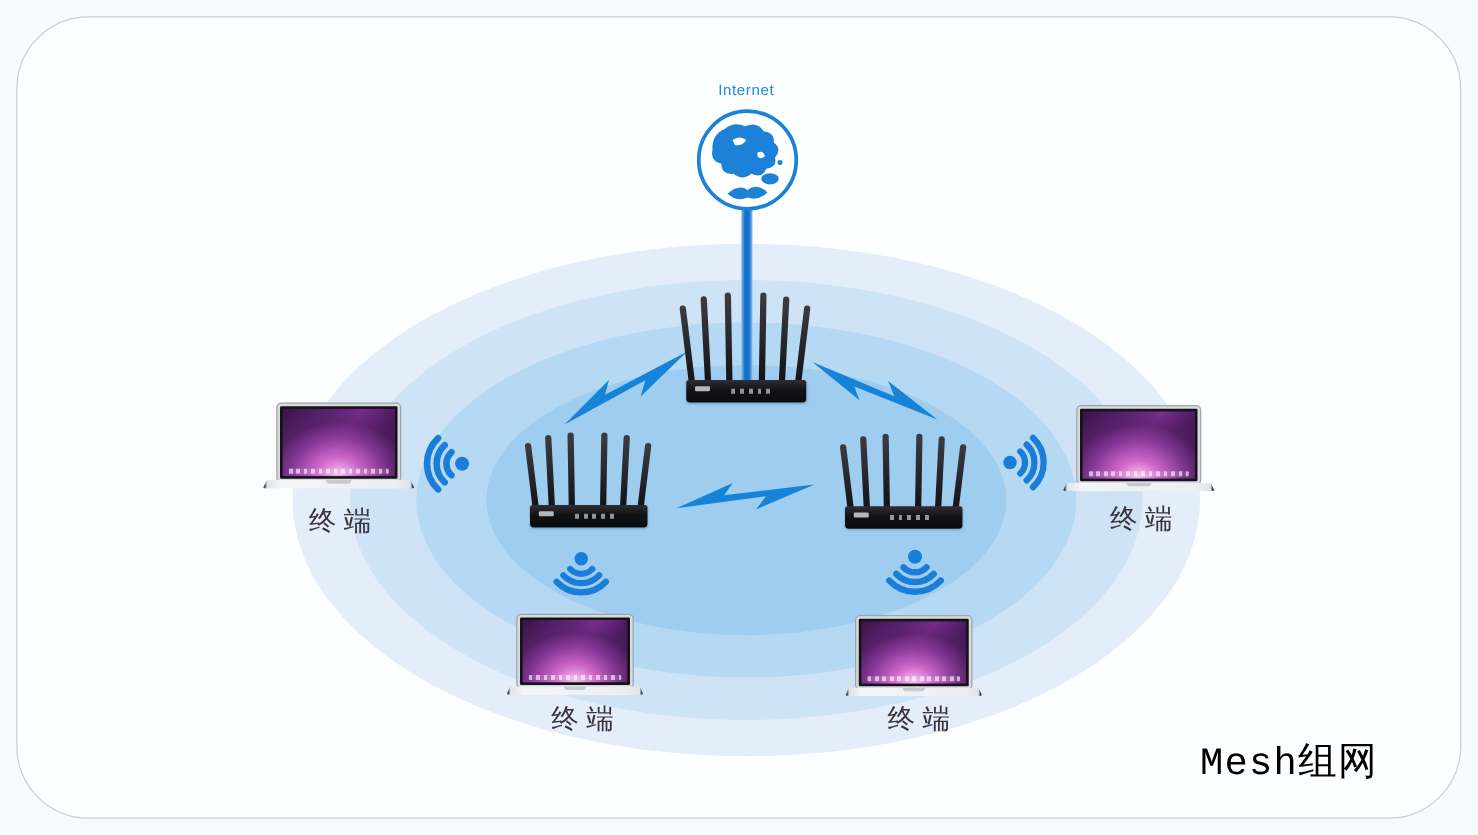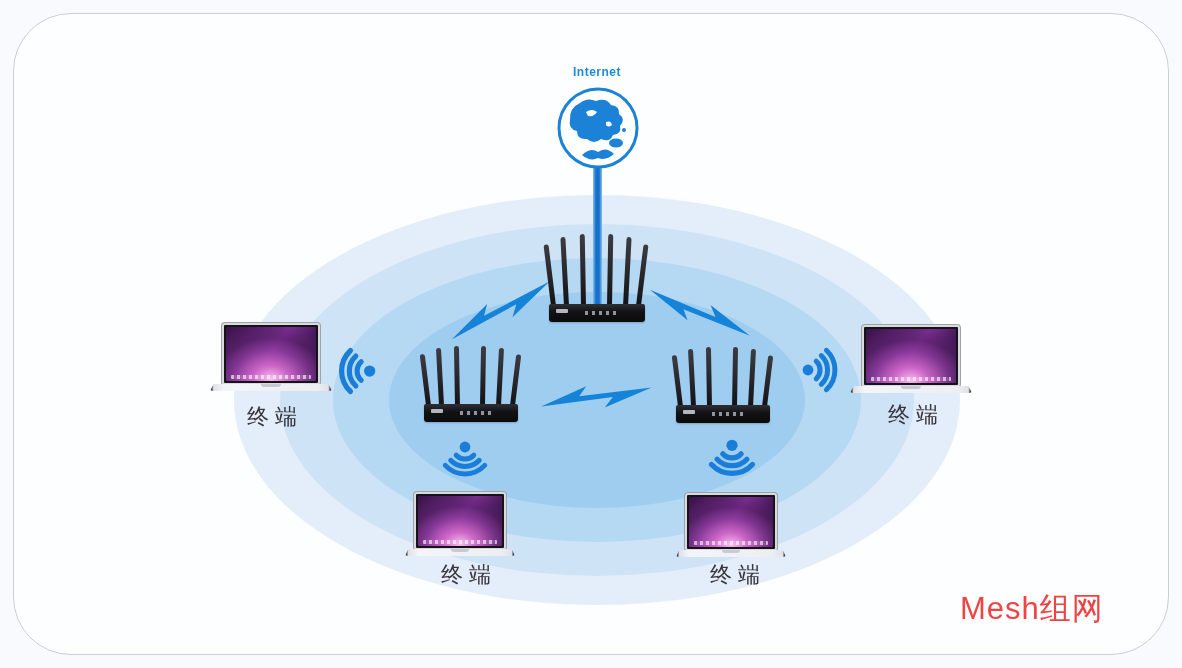--- a/index.html
+++ b/index.html
@@ -10,21 +10,21 @@
 
   
   .ring { position:absolute; border-radius:50%; z-index:1; }
   .e1 { left:234px; top:195px; width:726px; height:410px; background:#e3eefa; }
   .e2 { left:280px; top:224px; width:634px; height:352px; background:#cfe3f7; }
   .e3 { left:333px; top:258px; width:528px; height:284px; background:#b5d8f3; }
   .e4 { left:389px; top:292px; width:416px; height:216px; background:#9fcdf0; }
 
   
   .inet-label { position:absolute; left:557px; top:65px; width:80px; text-align:center;
-                font-size:12px; font-weight:bold; color:#1f8ad8; letter-spacing:.5px; z-index:3; }
+                font-size:12px; font-weight:normal; color:#1f8ad8; letter-spacing:.5px; z-index:3; }
   .globe { position:absolute; left:556px; top:86px; width:84px; height:84px; z-index:3; }
   .trunk { position:absolute; left:593px; top:165px; width:9px; height:146px; z-index:2;
            background:linear-gradient(90deg,#8cc0ea,#1570cc 32%,#1570cc 68%,#8cc0ea); }
 
   
   .router { position:absolute; z-index:4; }
   .r-ants { position:relative; }
   .ant { position:absolute; bottom:-2px; width:4.5px; border-radius:3px 3px 0 0;
          background:linear-gradient(180deg,#3c3c42,#131316); transform-origin:50% 100%; }
   .ant.a1 { left:2%;  height:86%; transform:rotate(-7deg); }
@@ -63,22 +63,22 @@
   .lt-base { position:relative; margin-top:-1px; height:7px;
       clip-path:polygon(3% 0,97% 0,100% 100%,0 100%); border-radius:0 0 3px 3px;
       background:linear-gradient(90deg,#41434a 0 1.5%,#dfe2e7 3%,#f4f5f8 12%,#eceef2 88%,#dfe2e7 97%,#41434a 98.5% 100%); }
   .lt-base::after { content:""; position:absolute; left:42%; top:0; width:16%; height:3px;
       background:#c6cad1; border-radius:0 0 3px 3px; }
 
   
   .tlabel { position:absolute; z-index:5; transform:translateX(-50%);
             font-size:22px; font-weight:normal; color:#3a353d; letter-spacing:6px; white-space:nowrap; }
   .title { position:absolute; left:960px; top:588px; z-index:5;
-           font-family:Liberation Sans, sans-serif;
-           font-size:31px; color:#ef4444; letter-spacing:1px; white-space:nowrap; }
+           font-family:Liberation Mono, monospace;
+           font-size:31px; color:#000000; letter-spacing:1px; white-space:nowrap; }
 </style>
 </head>
 <body>
 
 <div class="canvas">
   <div class="frame"></div>
 
   <div class="ring e1"></div>
   <div class="ring e2"></div>
   <div class="ring e3"></div>

